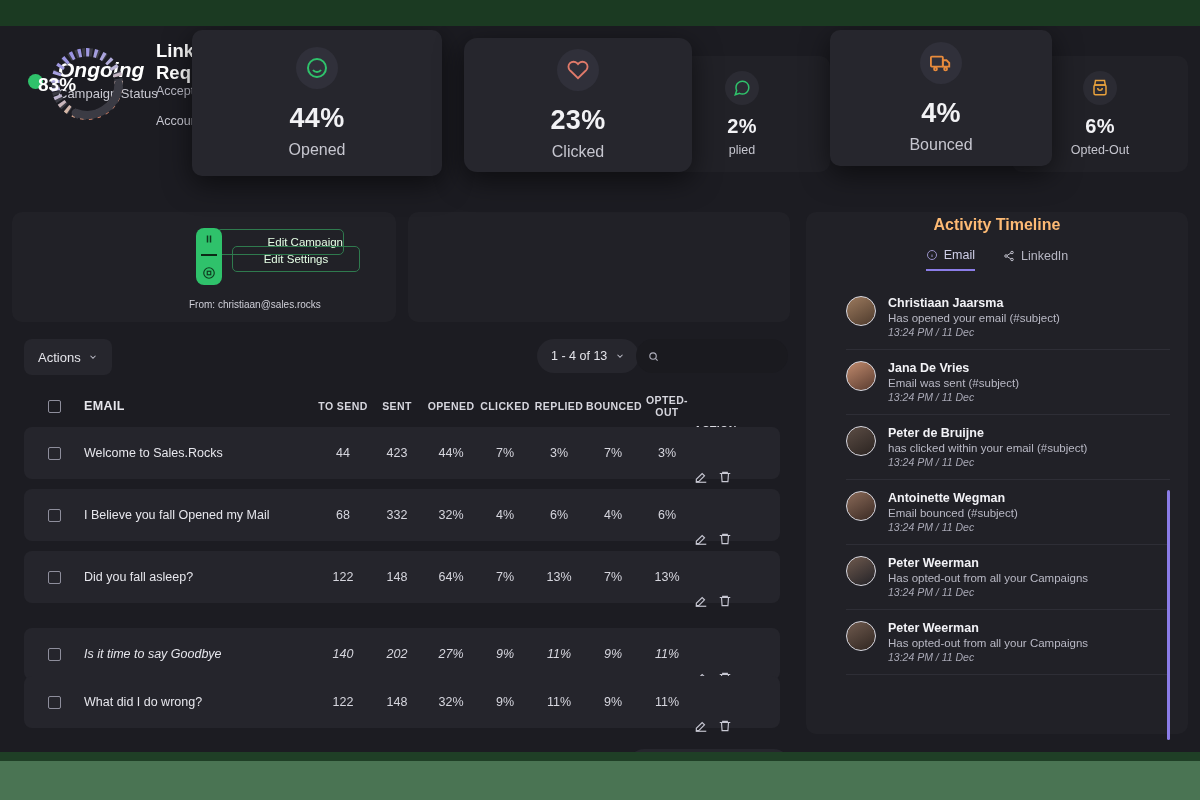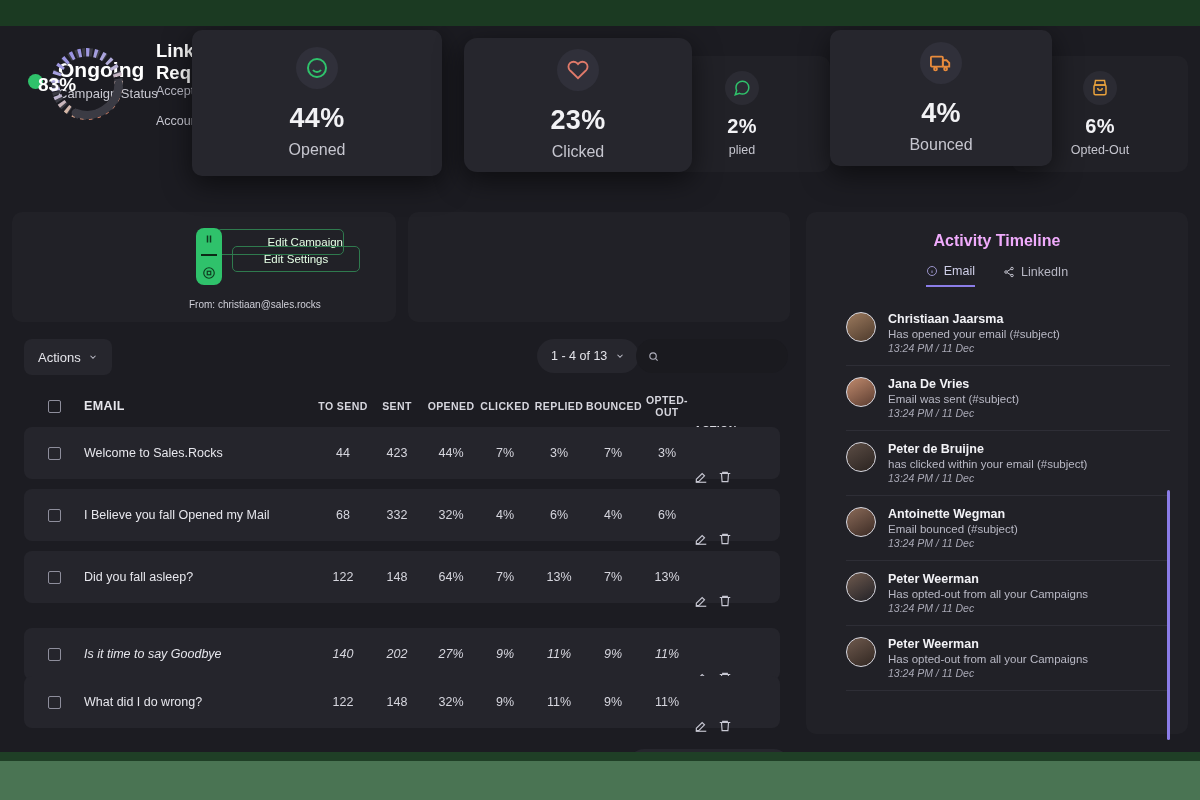--- a/index.html
+++ b/index.html
@@ -34,21 +34,21 @@
   .stat-card.raised .stat-value { font-size: 27px; }
   .stat-label { font-size: 12.5px; color: #c6c6cf; margin-top: 5px; }
   .stat-card.raised .stat-label { font-size: 16px; margin-top: 7px; }
 
   
   .campaign-card {
     position: absolute; left: 12px; top: 186px; width: 384px; height: 110px;
     background: #212127; border-radius: 10px;
   }
   .c-dot { position:absolute; left:28px; top:48px; width:15px; height:15px; border-radius:50%; background:#2fc26b;}
-  .c-title { position:absolute; left:58px; top:32px; font-size:21px; font-weight:700; color:#fff;}
+  .c-title { position:absolute; left:58px; top:32px; font-size:21px; font-weight:700; color:#fff;font-style:italic;}
   .c-sub { position:absolute; left:58px; top:60px; font-size:13px; color:#c9c9d2;}
   .toggle-pill {
     position:absolute; left:196px; top:202px; width:26px; height:57px; border-radius:8px;
     background:#2fc26b; display:flex; flex-direction:column; align-items:center; justify-content:space-around;
     z-index:6;
   }
   .toggle-div { width:16px; height:2px; background:#0c2a16;}
   .btn-outline {
     position:absolute; width:128px; height:26px; border:1px solid #2f7a4e; border-radius:5px;
     background:transparent; color:#e6ffe6; font-size:11.5px; cursor:pointer;
@@ -111,21 +111,21 @@
     font-size:11px; color:#c9c9d4; cursor:pointer; background:transparent; border:none;
     font-family:"Liberation Sans", sans-serif;}
   .pg.active { background:#8b7de8; color:#fff; font-weight:700;}
   .pg.arrow { background:#36363f; color:#d5d5de; }
 
   
   .timeline {
     position:absolute; left:806px; top:186px; width:382px; height:522px;
     background:#212127; border-radius:10px;
   }
-  .tl-title { text-align:center; margin-top:20px; font-size:16px; font-weight:700; color:#f0abfc;}
+  .tl-title { text-align:center; margin-top:4px; font-size:16px; font-weight:700; color:#fdba74;}
   .tl-tabs { display:flex; justify-content:center; gap:28px; margin-top:14px; }
   .tl-tab { display:flex; align-items:center; gap:6px; font-size:12.5px; color:#b7b7c3;
     padding-bottom:7px; cursor:pointer; }
   .tl-tab.active { color:#cfcfe8; border-bottom:2px solid #8b7de8; }
   .tl-list { margin-top:14px; padding:0 18px 0 40px; position:relative; }
   .tl-item { display:flex; gap:12px; padding:11px 0; border-bottom:1px solid #2e2e36; }
   .tl-av { width:30px; height:30px; border-radius:50%; flex:none; border:1.5px solid #d8d8e0; overflow:hidden;}
   .tl-name { font-size:12.5px; font-weight:700; color:#f2f2f6; }
   .tl-desc { font-size:11.5px; color:#b9b9c5; margin-top:2px; }
   .tl-time { font-size:10.5px; color:#a9a9b6; font-style:italic; margin-top:2px;}

